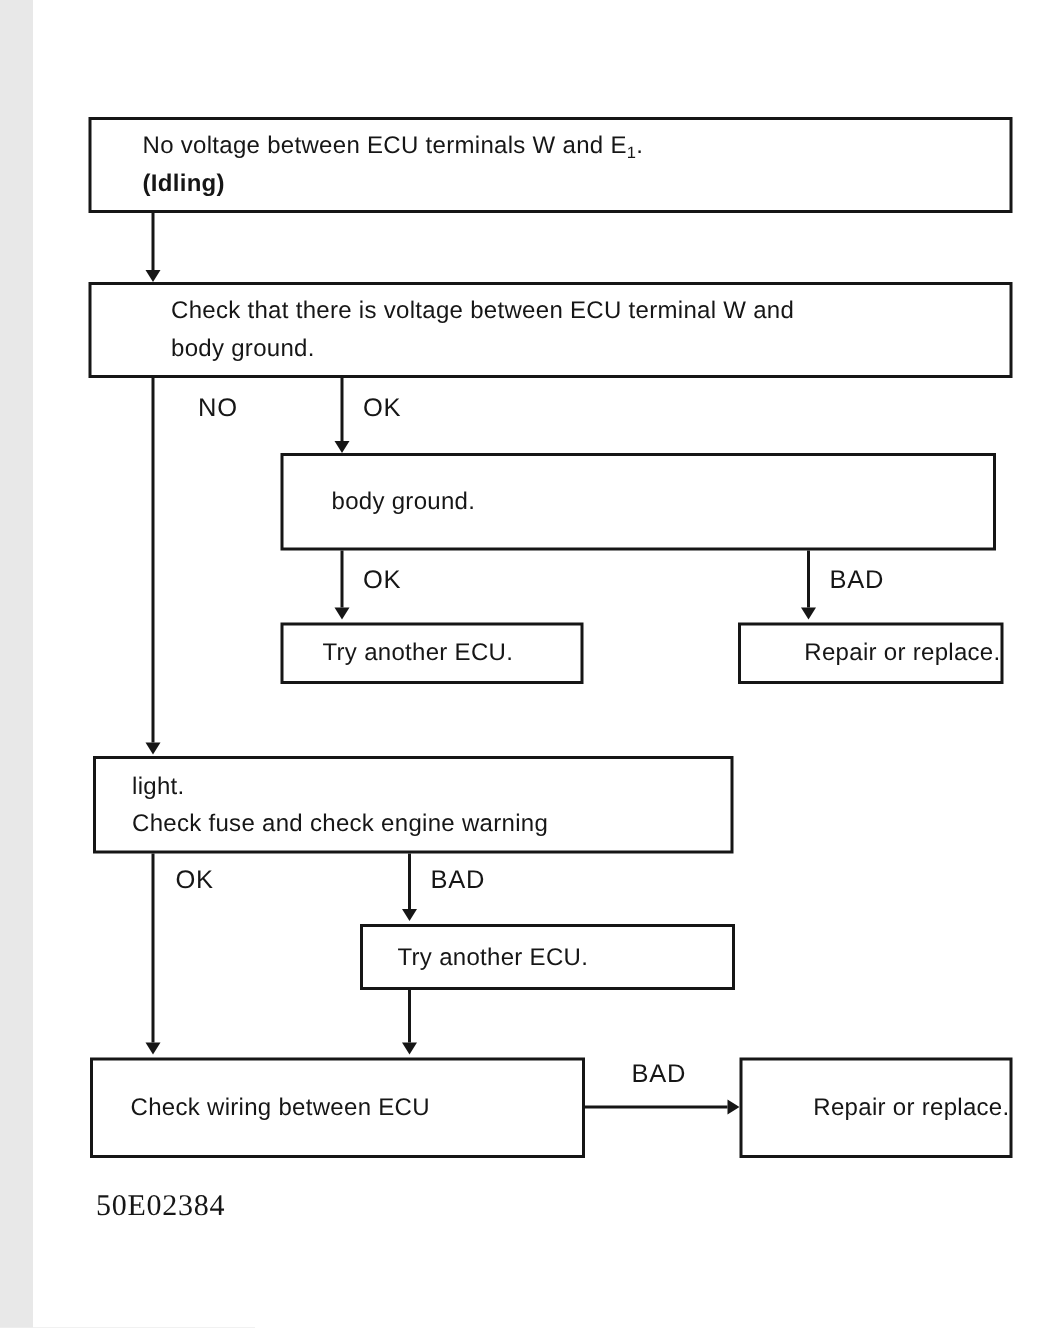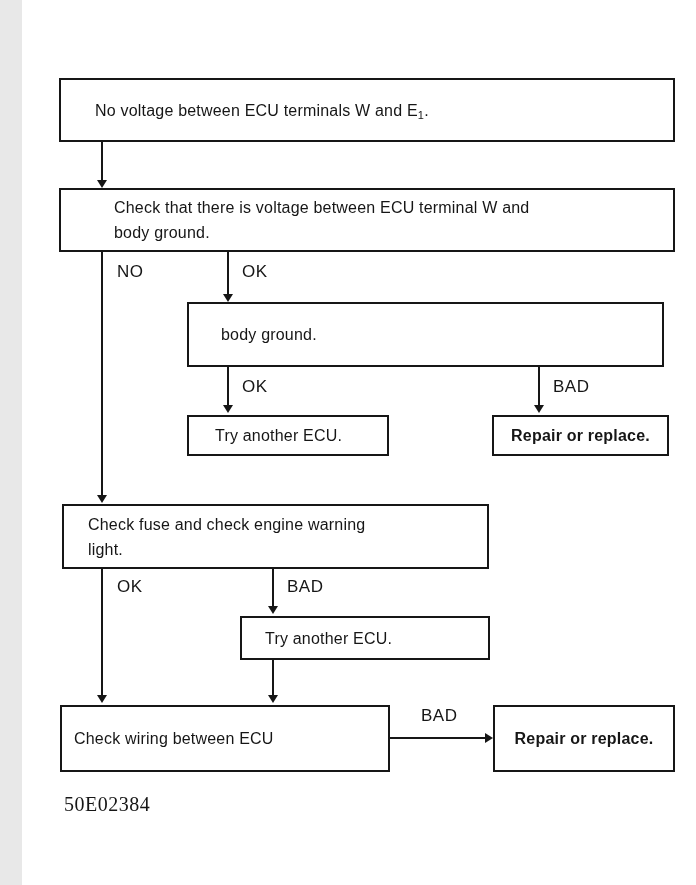--- a/index.html
+++ b/index.html
@@ -23,21 +23,21 @@
     position:absolute;
     border:2px solid var(--ink);
     background:var(--paper);
     display:flex;
     flex-direction:column;
     justify-content:center;
     font-size:16px;
     line-height:25px;
     letter-spacing:0.2px;
   }
-  .node.centered{ align-items:center; text-align:center;font-weight:bold; }
+  .node.centered{ align-items:flex-end; text-align:center; }
   .nline{ white-space:nowrap; }
   .bold{ font-weight:bold; }
   sub.subn{
     font-size:11px;
     line-height:0;
     vertical-align:-3px;
   }
   
   .vline{
     position:absolute;
@@ -88,31 +88,32 @@
     letter-spacing:0.5px;
   }
 </style>
 </head>
 <body>
 
 <div id="page">
 
   <div class="node" style="left:37px; top:78px; width:616px; height:64px; padding-left:34px;">
     <div class="nline"><span>No voltage between ECU terminals W and E</span><sub class="subn">1</sub><span>.</span></div>
+    <div class="nline bold">(Idling)</div>
   </div>
 
   <div class="vline arrow-down" style="left:79px; top:142px; height:38px;"></div>
 
   <div class="node" style="left:37px; top:188px; width:616px; height:64px; padding-left:53px;">
     <div class="nline">Check that there is voltage between ECU terminal W and</div>
     <div class="nline">body ground.</div>
   </div>
 
   <div class="vline arrow-down" style="left:79px; top:252px; height:243px;"></div>
-  <div class="elabel" style="left:93px; top:262px;">NO</div>
+  <div class="elabel" style="left:108px; top:262px;">NO</div>
 
   <div class="vline arrow-down" style="left:205px; top:252px; height:42px;"></div>
   <div class="elabel" style="left:218px; top:262px;">OK</div>
 
   <div class="node" style="left:165px; top:302px; width:477px; height:65px; padding-left:32px;">
     <div class="nline">body ground.</div>
   </div>
 
   <div class="vline arrow-down" style="left:205px; top:367px; height:38px;"></div>
   <div class="elabel" style="left:218px; top:377px;">OK</div>
@@ -122,37 +123,37 @@
 
   <div class="node" style="left:165px; top:415px; width:202px; height:41px; padding-left:26px;">
     <div class="nline">Try another ECU.</div>
   </div>
 
   <div class="node centered" style="left:470px; top:415px; width:177px; height:41px;">
     <div class="nline">Repair or replace.</div>
   </div>
 
   <div class="node" style="left:40px; top:504px; width:427px; height:65px; padding-left:24px;">
+    <div class="nline">light.</div>
     <div class="nline">Check fuse and check engine warning</div>
-    <div class="nline">light.</div>
   </div>
 
   <div class="vline arrow-down" style="left:79px; top:569px; height:126px;"></div>
   <div class="elabel" style="left:93px; top:577px;">OK</div>
 
   <div class="vline arrow-down" style="left:250px; top:569px; height:37px;"></div>
   <div class="elabel" style="left:263px; top:577px;">BAD</div>
 
   <div class="node" style="left:218px; top:616px; width:250px; height:44px; padding-left:23px;">
     <div class="nline">Try another ECU.</div>
   </div>
 
   <div class="vline arrow-down" style="left:250px; top:660px; height:35px;"></div>
 
-  <div class="node" style="left:38px; top:705px; width:330px; height:67px; padding-left:12px;">
+  <div class="node" style="left:38px; top:705px; width:330px; height:67px; padding-left:25px;">
     <div class="nline">Check wiring between ECU</div>
   </div>
 
   <div class="hline arrow-right" style="left:368px; top:737px; width:95px;"></div>
   <div class="elabel" style="left:397px; top:706px;">BAD</div>
 
   <div class="node centered" style="left:471px; top:705px; width:182px; height:67px;">
     <div class="nline">Repair or replace.</div>
   </div>
 

